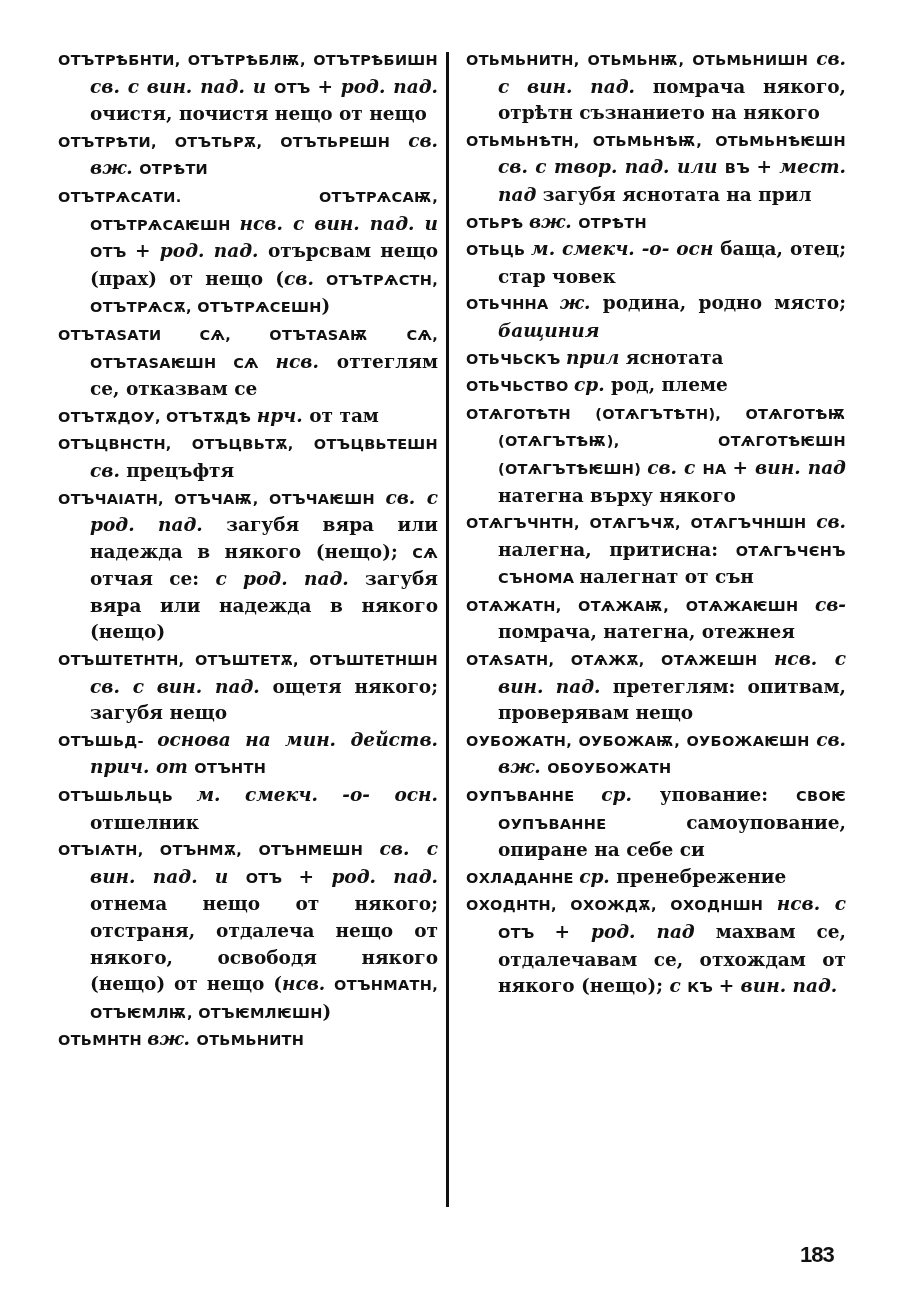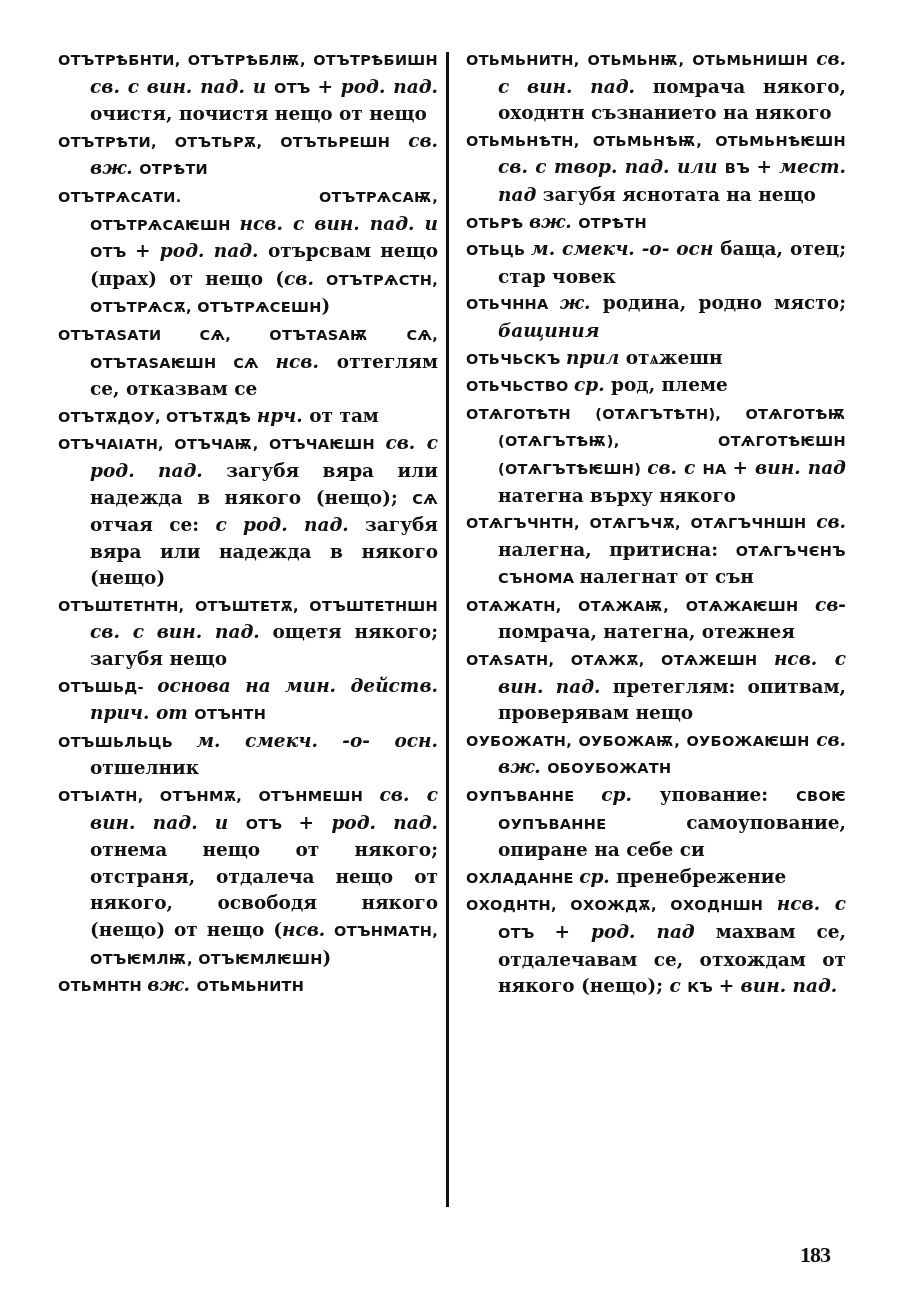--- a/index.html
+++ b/index.html
@@ -28,49 +28,50 @@
   }
   .seg.tx {
     font-family: "DejaVu Serif", serif; font-weight: bold;
   }
   .divider {
     position: absolute; left: 446px; top: 52px; width: 3px; height: 1155px;
     background: #111;
   }
   .page-number {
     position: absolute; left: 800px; top: 1242px;
-    font-family: Liberation Serif, serif; font-weight: bold; font-size: 22px;
+    font-family: Liberation Sans, sans-serif; font-weight: bold; font-size: 22px;
     letter-spacing: -1px;
   }
 </style>
 </head>
 <body>
 
 <div class="page">
   <div class="col left" id="left-col">
       <p class="entry"><span class="seg hw">отътрѣбнти, отътрѣблѭ, отътрѣбишн </span><span class="seg it">св. с вин. пад. и </span><span class="seg hw">отъ </span><span class="seg tx">+ </span><span class="seg it">род. пад. </span><span class="seg tx">очистя, почистя нещо от нещо</span></p>
       <p class="entry"><span class="seg hw">отътрѣти, отътьрѫ, отътьрешн </span><span class="seg it">св. вж. </span><span class="seg hw">отрѣти</span></p>
       <p class="entry"><span class="seg hw">отътрѧсати. отътрѧсаѭ, отътрѧсаѥшн </span><span class="seg it">нсв. с вин. пад. и </span><span class="seg hw">отъ </span><span class="seg tx">+ </span><span class="seg it">род. пад. </span><span class="seg tx">отърсвам нещо (прах) от нещо (</span><span class="seg it">св. </span><span class="seg hw">отътрѧстн, отътрѧсѫ, отътрѧсешн</span><span class="seg tx">)</span></p>
       <p class="entry"><span class="seg hw">отътаѕати сѧ, отътаѕаѭ сѧ, отътаѕаѥшн сѧ </span><span class="seg it">нсв. </span><span class="seg tx">оттеглям се, отказвам се</span></p>
       <p class="entry"><span class="seg hw">отътѫдоу, отътѫдѣ </span><span class="seg it">нрч. </span><span class="seg tx">от там</span></p>
+      <p class="entry"><span class="seg hw">отъцвнстн, отъцвьтѫ, отъцвьтешн </span><span class="seg it">св. </span><span class="seg tx">прецъфтя</span></p>
       <p class="entry"><span class="seg hw">отъчаıатн, отъчаѭ, отъчаѥшн </span><span class="seg it">св. с род. пад. </span><span class="seg tx">загубя вяра или надежда в някого (нещо); </span><span class="seg hw">сѧ </span><span class="seg tx">отчая се: </span><span class="seg it">с род. пад. </span><span class="seg tx">загубя вяра или надежда в някого (нещо)</span></p>
       <p class="entry"><span class="seg hw">отъштетнтн, отъштетѫ, отъштетншн </span><span class="seg it">св. с вин. пад. </span><span class="seg tx">ощетя някого; загубя нещо</span></p>
       <p class="entry"><span class="seg hw">отъшьд- </span><span class="seg it">основа на мин. действ. прич. от </span><span class="seg hw">отънтн</span></p>
       <p class="entry"><span class="seg hw">отъшьльць </span><span class="seg it">м. смекч. -о- осн. </span><span class="seg tx">отшелник</span></p>
       <p class="entry"><span class="seg hw">отъıѧтн, отънмѫ, отънмешн </span><span class="seg it">св. с вин. пад. и </span><span class="seg hw">отъ </span><span class="seg tx">+ </span><span class="seg it">род. пад. </span><span class="seg tx">отнема нещо от някого; отстраня, отдалеча нещо от някого, освободя някого (нещо) от нещо (</span><span class="seg it">нсв. </span><span class="seg hw">отънматн, отъѥмлѭ, отъѥмлѥшн</span><span class="seg tx">)</span></p>
       <p class="entry"><span class="seg hw">отьмнтн </span><span class="seg it">вж. </span><span class="seg hw">отьмьнитн</span></p>
     </div>
   <div class="divider"></div>
   <div class="col right" id="right-col">
-      <p class="entry"><span class="seg hw">отьмьнитн, отьмьнѭ, отьмьнишн </span><span class="seg it">св. с вин. пад. </span><span class="seg tx">помрача някого, оходнтн съзнанието на някого</span></p>
-      <p class="entry"><span class="seg hw">отьмьнѣтн, отьмьнѣѭ, отьмьнѣѥшн </span><span class="seg it">св. с твор. пад. или </span><span class="seg hw">въ </span><span class="seg tx">+ </span><span class="seg it">мест. пад </span><span class="seg tx">загубя яснотата на нещо</span></p>
+      <p class="entry"><span class="seg hw">отьмьнитн, отьмьнѭ, отьмьнишн </span><span class="seg it">св. с вин. пад. </span><span class="seg tx">помрача някого, отрѣтн съзнанието на някого</span></p>
+      <p class="entry"><span class="seg hw">отьмьнѣтн, отьмьнѣѭ, отьмьнѣѥшн </span><span class="seg it">св. с твор. пад. или </span><span class="seg hw">въ </span><span class="seg tx">+ </span><span class="seg it">мест. пад </span><span class="seg tx">загубя яснотата на прил</span></p>
       <p class="entry"><span class="seg hw">отьрѣ </span><span class="seg it">вж. </span><span class="seg hw">отрѣтн</span></p>
       <p class="entry"><span class="seg hw">отьць </span><span class="seg it">м. смекч. -о- осн </span><span class="seg tx">баща, отец; стар човек</span></p>
       <p class="entry"><span class="seg hw">отьчнна </span><span class="seg it">ж. </span><span class="seg tx">родина, родно място; </span><span class="seg it">бащиния</span></p>
-      <p class="entry"><span class="seg hw">отьчьскъ </span><span class="seg it">прил </span><span class="seg tx">отѧжешн</span></p>
+      <p class="entry"><span class="seg hw">отьчьскъ </span><span class="seg it">прил </span><span class="seg tx">яснотата</span></p>
       <p class="entry"><span class="seg hw">отьчьство </span><span class="seg it">ср. </span><span class="seg tx">род, племе</span></p>
       <p class="entry"><span class="seg hw">отѧготѣтн (отѧгътѣтн), отѧготѣѭ (отѧгътѣѭ), отѧготѣѥшн (отѧгътѣѥшн) </span><span class="seg it">св. с </span><span class="seg hw">на </span><span class="seg tx">+ </span><span class="seg it">вин. пад </span><span class="seg tx">натегна върху някого</span></p>
       <p class="entry"><span class="seg hw">отѧгъчнтн, отѧгъчѫ, отѧгъчншн </span><span class="seg it">св. </span><span class="seg tx">налегна, притисна: </span><span class="seg hw">отѧгъчєнъ сънома </span><span class="seg tx">налегнат от сън</span></p>
       <p class="entry"><span class="seg hw">отѧжатн, отѧжаѭ, отѧжаѥшн </span><span class="seg it">св- </span><span class="seg tx">помрача, натегна, отежнея</span></p>
       <p class="entry"><span class="seg hw">отѧѕатн, отѧжѫ, отѧжешн </span><span class="seg it">нсв. с вин. пад. </span><span class="seg tx">претеглям: опитвам, проверявам нещо</span></p>
       <p class="entry"><span class="seg hw">оубожатн, оубожаѭ, оубожаѥшн </span><span class="seg it">св. вж. </span><span class="seg hw">обоубожатн</span></p>
       <p class="entry"><span class="seg hw">оупъванне </span><span class="seg it">ср. </span><span class="seg tx">упование: </span><span class="seg hw">своѥ оупъванне </span><span class="seg tx">самоупование, опиране на себе си</span></p>
       <p class="entry"><span class="seg hw">охладанне </span><span class="seg it">ср. </span><span class="seg tx">пренебрежение</span></p>
       <p class="entry"><span class="seg hw">оходнтн, охождѫ, оходншн </span><span class="seg it">нсв. с </span><span class="seg hw">отъ </span><span class="seg tx">+ </span><span class="seg it">род. пад </span><span class="seg tx">махвам се, отдалечавам се, отхождам от някого (нещо); </span><span class="seg it">с </span><span class="seg hw">къ </span><span class="seg tx">+ </span><span class="seg it">вин. пад.</span></p>
     </div>

